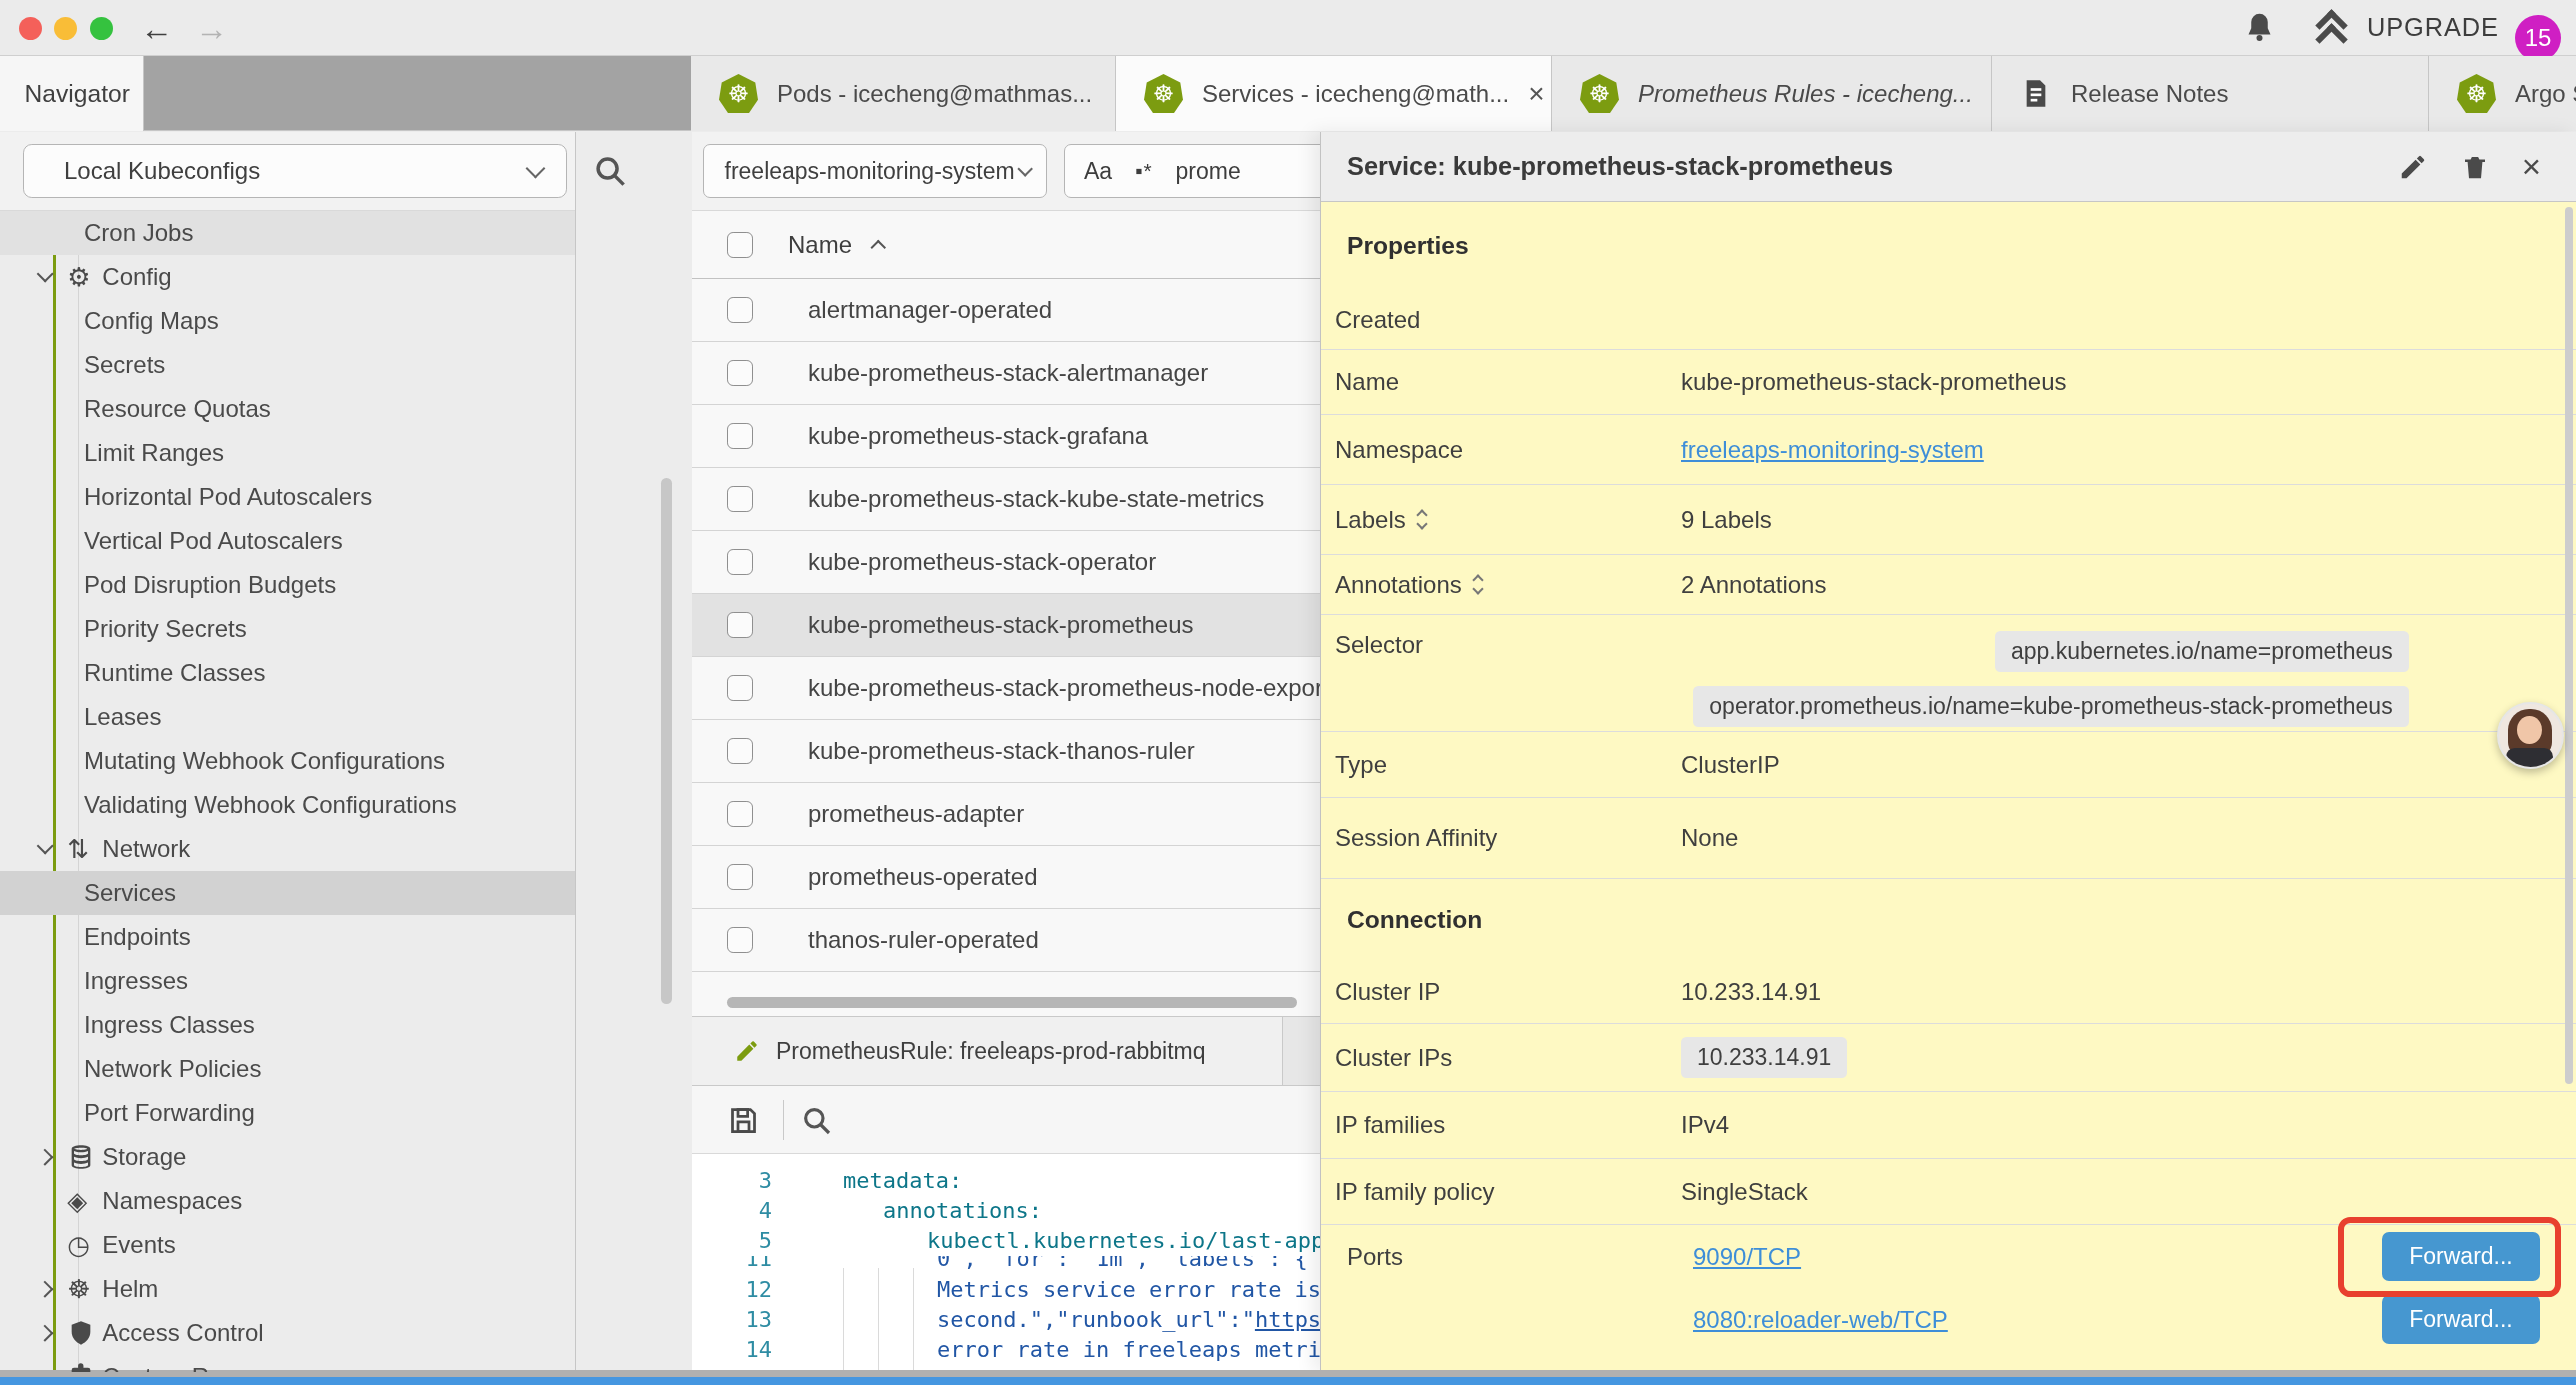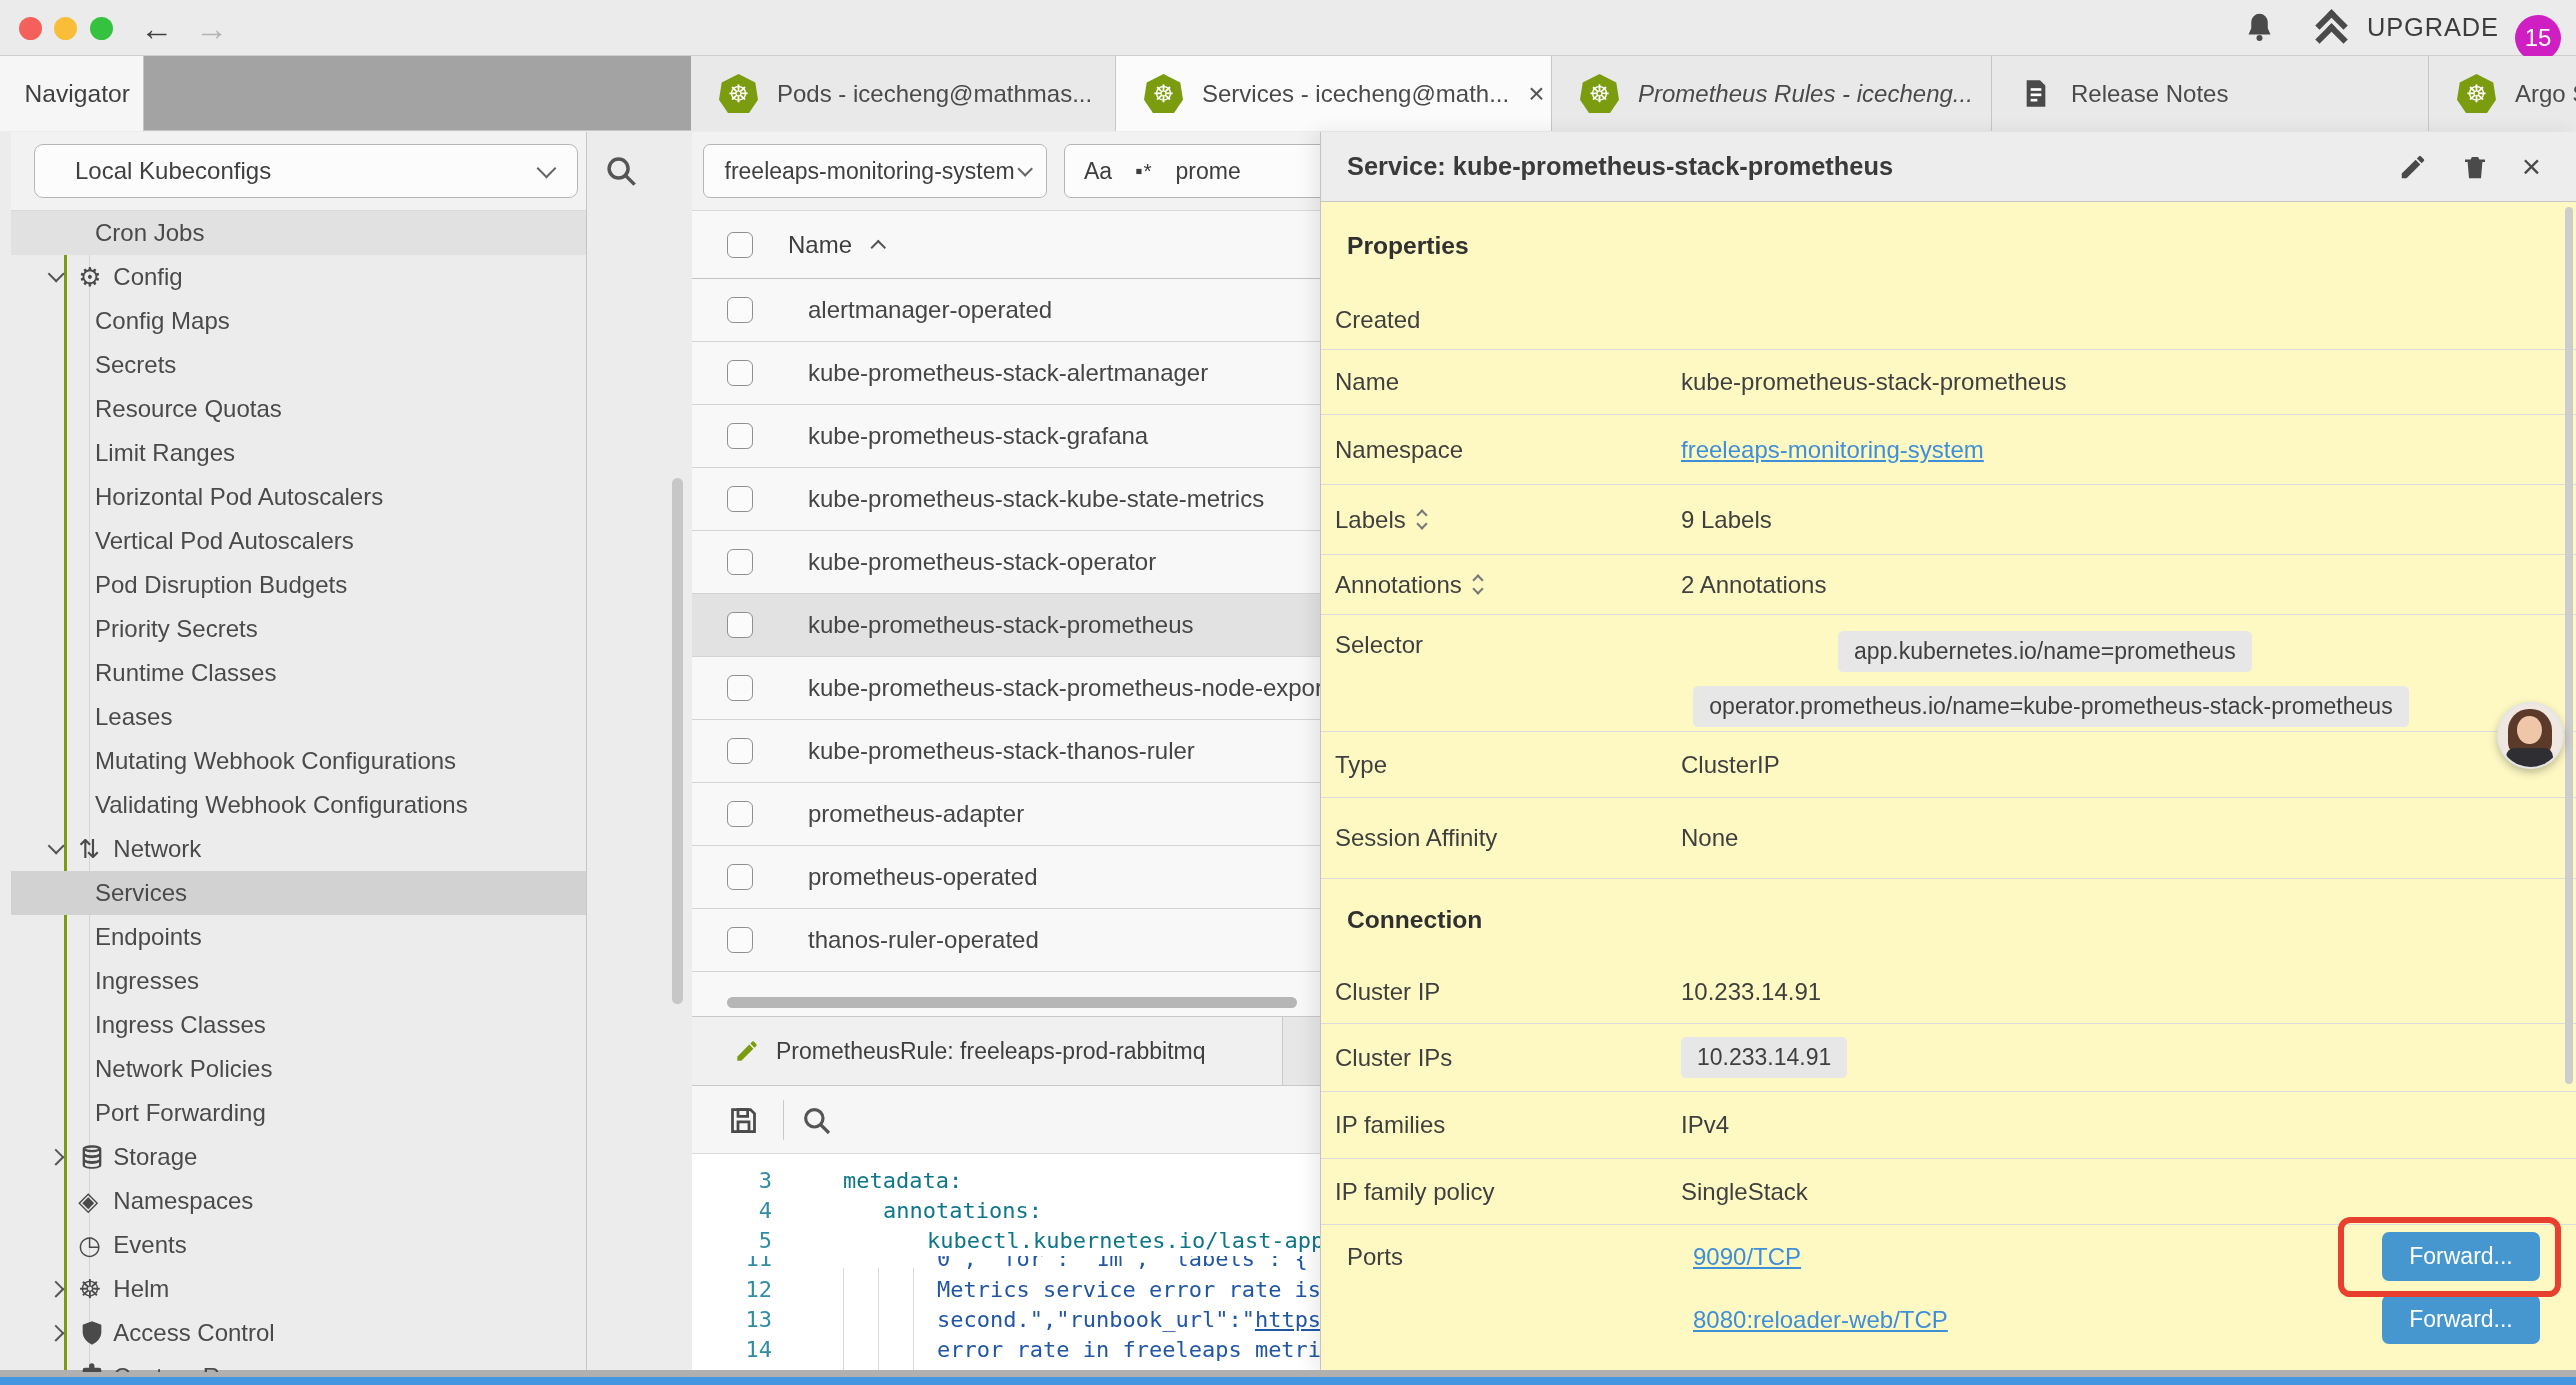--- a/index.html
+++ b/index.html
@@ -33,21 +33,21 @@
   .tab.active{background:#fbfbfb}
   .tab .tlabel{font-size:24px;color:#4a4a4a}
   .tab.preview .tlabel{font-style:italic}
   .tab .close{display:none;margin-left:auto;margin-right:19px;font-size:28px;color:#555}
   .tab.closable .close{display:block}
   .k8s{flex:none;width:39px;height:39px;background:var(--k8s-green);clip-path:polygon(50% 0,93% 22%,100% 66%,77% 100%,23% 100%,0 66%,7% 22%);color:#fff;font-size:24px;display:flex;align-items:center;justify-content:center}
   .tab .doc-icon{display:none;flex:none;width:32px;height:37px;fill:#4a4a4a}
   .tab.docicon .doc-icon{display:block}
 
   
-  .sidebar{position:absolute;left:11px;top:132px;width:576px;height:1240px;background:#ececec;border-right:0.9px solid #c6c6c6}
+  .sidebar{position:absolute;left:0;top:132px;width:576px;height:1240px;background:#ececec;border-right:0.9px solid #c6c6c6}
   .side-filter{position:relative;height:79px;background:#f2f2f2;border-bottom:0.9px solid #d9d9d9}
   .kube-select{position:absolute;left:23px;top:12.3px;width:544px;height:54px;background:#fcfcfc;border:1.8px solid #b5b5b5;border-radius:8.8px;display:flex;align-items:center;padding:0 26px 0 40px;font-size:24px;color:#3f3f3f}
   .kube-select .cdown{margin-left:auto}
   .cdown{width:14px;height:14px;border-right:2.6px solid #666;border-bottom:2.6px solid #666;transform:rotate(45deg) translateY(-3.5px)}
   .mag{width:35px;height:35px;stroke:#555;fill:none;stroke-width:2.4}
   .side-filter .mag{position:absolute;left:593px;top:22px}
   .tree{position:absolute;left:0;top:79px;right:0;bottom:0;overflow:hidden}
   .tree::before{content:"";position:absolute;left:53px;top:0;bottom:0;width:2.6px;background:var(--k8s-green)}
   .tree::after{content:"";position:absolute;left:78px;top:0;bottom:0;width:0.9px;background:#d4d4d4}
   .tree-row{position:relative;display:flex;align-items:center;height:44px;padding-left:84px;font-size:24px;color:#4a4a4a;z-index:1}
@@ -113,21 +113,21 @@
   .d-row.h68{min-height:60px}.d-row.h80{min-height:70px}.d-row.h92{min-height:81px}
   .d-row.h75{min-height:66px}.d-row.h76{min-height:67px}.d-row.h77{min-height:68px}.d-row.h73{min-height:64px}
   .d-label{flex:none;width:346px;display:flex;align-items:center;gap:12.3px}
   .d-val{color:#3f3f3f}
   .updown{display:inline-flex;flex-direction:column;gap:5.3px}
   .updown i{width:8px;height:8px;border-right:2.2px solid #777;border-bottom:2.2px solid #777}
   .updown i.u{transform:rotate(-135deg)}.updown i.d{transform:rotate(45deg);margin-top:-3.5px}
   .dlink{color:var(--link-blue);text-decoration:underline}
   .chip{display:inline-block;background:#e7e7e7;border-radius:5.3px;padding:7px 16px;font-size:23px;color:#3f3f3f}
   .d-row.selector{align-items:flex-start;min-height:117px;padding-top:16px}
-  .chipstack{display:flex;flex-direction:column;align-items:center;gap:14px}
+  .chipstack{display:flex;flex-direction:column;align-items:flex-end;gap:14px}
   .chipstack .chip.second{margin-left:12.3px;white-space:nowrap}
   .ports{border-bottom:none;align-items:flex-start;padding-left:26px;flex-direction:column}
   .port-line{display:flex;align-items:center;width:100%;height:63px}
   .port-line .plink{margin-left:346px}
   .fwd-btn{margin-left:auto;margin-right:36px;width:158px;height:49px;background:var(--btn-blue);color:#fff;font-size:23px;border:none;border-radius:7px;display:flex;align-items:center;justify-content:center}
   .red-box{position:absolute;left:1017px;top:1085px;width:223px;height:80px;border:6.1px solid var(--hl-red);border-radius:12.3px;z-index:5}
   .d-scroll{position:absolute;right:2.6px;top:75px;width:8px;height:877px;border-radius:4.4px;background:#cdcdcd}
   .avatar{position:absolute;left:1176px;top:570px;width:67px;height:67px;border-radius:50%;background:#efe7e0;border:2.6px solid #e6e6e6;box-shadow:0 3.5px 8.8px rgba(0,0,0,.25);overflow:hidden}
   .avatar .hair{position:absolute;left:8.8px;top:5.3px;width:44px;height:49px;border-radius:21px 21px 16px 16px;background:#5b3a2a}
   .avatar .face{position:absolute;left:18.4px;top:12.3px;width:24.6px;height:28px;border-radius:50%;background:#f0c6a8}

